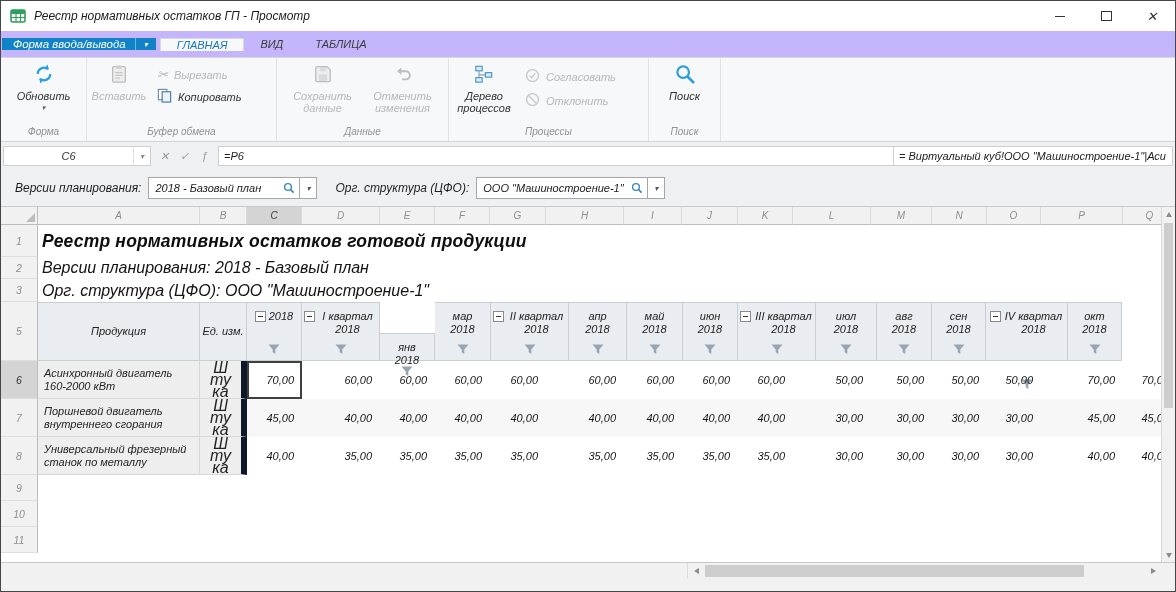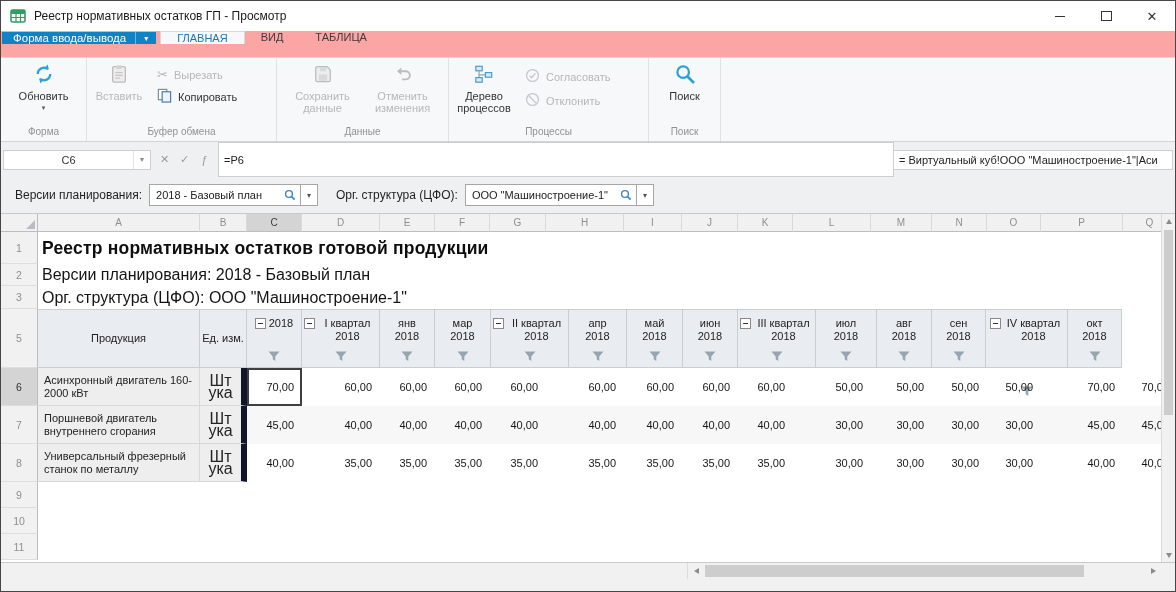--- a/index.html
+++ b/index.html
@@ -1,29 +1,29 @@
 <!DOCTYPE html>
 <html><head>
 <meta charset="utf-8">
 <style>
   html,body{margin:0;padding:0;background:#cfcfcf;}
   .window{width:1176px;height:592px;box-sizing:border-box;border:1px solid #464646;background:#fff;
-    font-family:"Liberation Sans",sans-serif;display:flex;flex-direction:column;overflow:hidden;position:relative;}
+    font-family:"Liberation Sans",sans-serif;display:flex;flex-direction:column;overflow:hidden;position:relative;font-style:italic;}
 
   
   .titlebar{flex:0 0 30px;display:flex;align-items:center;background:#fff;}
   .app-icon{width:16px;height:16px;margin:0 8px 0 9px;flex:0 0 auto;}
   .title-text{font-size:12px;color:#1a1a1a;}
   .win-controls{margin-left:auto;display:flex;height:100%;}
   .win-btn{width:46px;display:flex;align-items:center;justify-content:center;color:#333;font-size:13px;}
   .min-shape{display:block;width:10px;height:1px;background:#333;}
   .max-shape{display:block;width:9px;height:8px;border:1px solid #333;}
 
   
-  .tabrow{flex:0 0 26px;background:#fca5a5;display:flex;align-items:flex-start;border-bottom:1px solid #d9d9d9;}
+  .tabrow{flex:0 0 26px;background:#c4b5fd;display:flex;align-items:center;border-bottom:1px solid #d9d9d9;}
   .form-io-btn{background:#1082c6;color:#fff;font-size:11.5px;display:flex;align-items:center;margin:1px 4px 1px 1px;padding:0 0 0 11px;}
   .form-io-btn span{pointer-events:none;}
   .fio-caret{font-size:8px;padding:0 8px;margin-left:9px;border-left:1px solid rgba(255,255,255,.4);align-self:stretch;display:flex;align-items:center;}
   .tab{padding:0 16px;display:flex;align-items:center;font-size:11px;color:#3c3c3c;}
   .tab.active{background:#f7f8f9;color:#1777bd;border:1px solid #d9d9d9;border-bottom:none;margin-bottom:-1px;}
 
   
   .ribbon{flex:0 0 84px;background:#f7f8f9;border-bottom:1px solid #d4d4d4;display:flex;box-sizing:border-box;}
   .rgroup{display:flex;flex-direction:column;border-right:1px solid #e2e2e2;box-sizing:border-box;}
   .rgroup-body{flex:1;display:flex;align-items:flex-start;}
@@ -40,21 +40,21 @@
   .small-btn.disabled{color:#b7b7b7;}
   .cut-glyph{font-size:13px;color:#b7b7b7;line-height:13px;}
 
   
   .fbar{flex:0 0 28px;background:#eef0f1;display:flex;align-items:center;padding:0 2px;box-sizing:border-box;}
   .namebox{width:148px;height:20px;background:#fff;border:1px solid #cfcfcf;display:flex;align-items:center;font-size:11px;color:#333;box-sizing:border-box;}
   .nb-text{flex:1;text-align:center;}
   .nb-caret{width:16px;text-align:center;color:#8a8a8a;font-size:8px;border-left:1px solid #e4e4e4;align-self:stretch;display:flex;align-items:center;justify-content:center;}
   .fbtns{display:flex;gap:3px;padding:0 5px;}
   .fbtn{width:17px;height:17px;display:flex;align-items:center;justify-content:center;font-size:11px;color:#9a9a9a;}
-  .formula-field{flex:1;height:35px;background:#fff;border:1px solid #cfcfcf;font-size:11px;color:#222;display:flex;align-items:center;padding-left:5px;box-sizing:border-box;}
+  .formula-field{flex:1;height:20px;background:#fff;border:1px solid #cfcfcf;font-size:11px;color:#222;display:flex;align-items:center;padding-left:5px;box-sizing:border-box;}
   .cube-field{flex:0 0 279px;height:20px;background:#fff;border:1px solid #cfcfcf;border-left:none;font-size:11px;color:#222;display:flex;align-items:center;padding-left:5px;overflow:hidden;white-space:nowrap;box-sizing:border-box;}
 
   
   .filterbar{flex:0 0 36px;background:#eef0f1;display:flex;align-items:center;padding-left:14px;}
   .flabel{font-size:12px;color:#1f1f1f;margin-right:7px;}
   .fcombo{display:flex;align-items:center;margin-right:18px;}
   .fc-box{height:22px;background:#fff;border:1px solid #a6a6a6;display:flex;align-items:center;font-size:11px;color:#222;padding-left:6px;box-sizing:border-box;}
   .fc-box .magwrap{margin-left:auto;margin-right:4px;display:flex;align-items:center;}
   .fc-drop{width:17px;height:22px;border:1px solid #a6a6a6;border-left:none;background:#fff;display:flex;align-items:center;justify-content:center;font-size:8px;color:#555;box-sizing:border-box;}
   .w150{width:152px}.w172{width:172px}
@@ -381,21 +381,21 @@
             <div class="htop">
               <div class="minusbox"></div>
               <div class="hlabel">I квартал 2018</div>
             </div>
             <div class="funnel">
               <svg width="12" height="11" viewBox="0 0 12 11">
                 <path d="M0.5 0.5 h11 L7.3 5.4 V10 L4.7 8.2 V5.4 Z" fill="#97a4b1"></path>
               </svg>
             </div>
           </div>
-          <div class="cell hcell pcol" style="width: 55px;">
+          <div class="cell hcell pcol" style="width: 55px; margin-top: 31px;">
             <div class="htop">
               <div class="hlabel">янв 2018</div>
             </div>
             <div class="funnel">
               <svg width="12" height="11" viewBox="0 0 12 11">
                 <path d="M0.5 0.5 h11 L7.3 5.4 V10 L4.7 8.2 V5.4 Z" fill="#97a4b1"></path>
               </svg>
             </div>
           </div>
           <div class="cell hcell pcol" style="width: 56px;">

